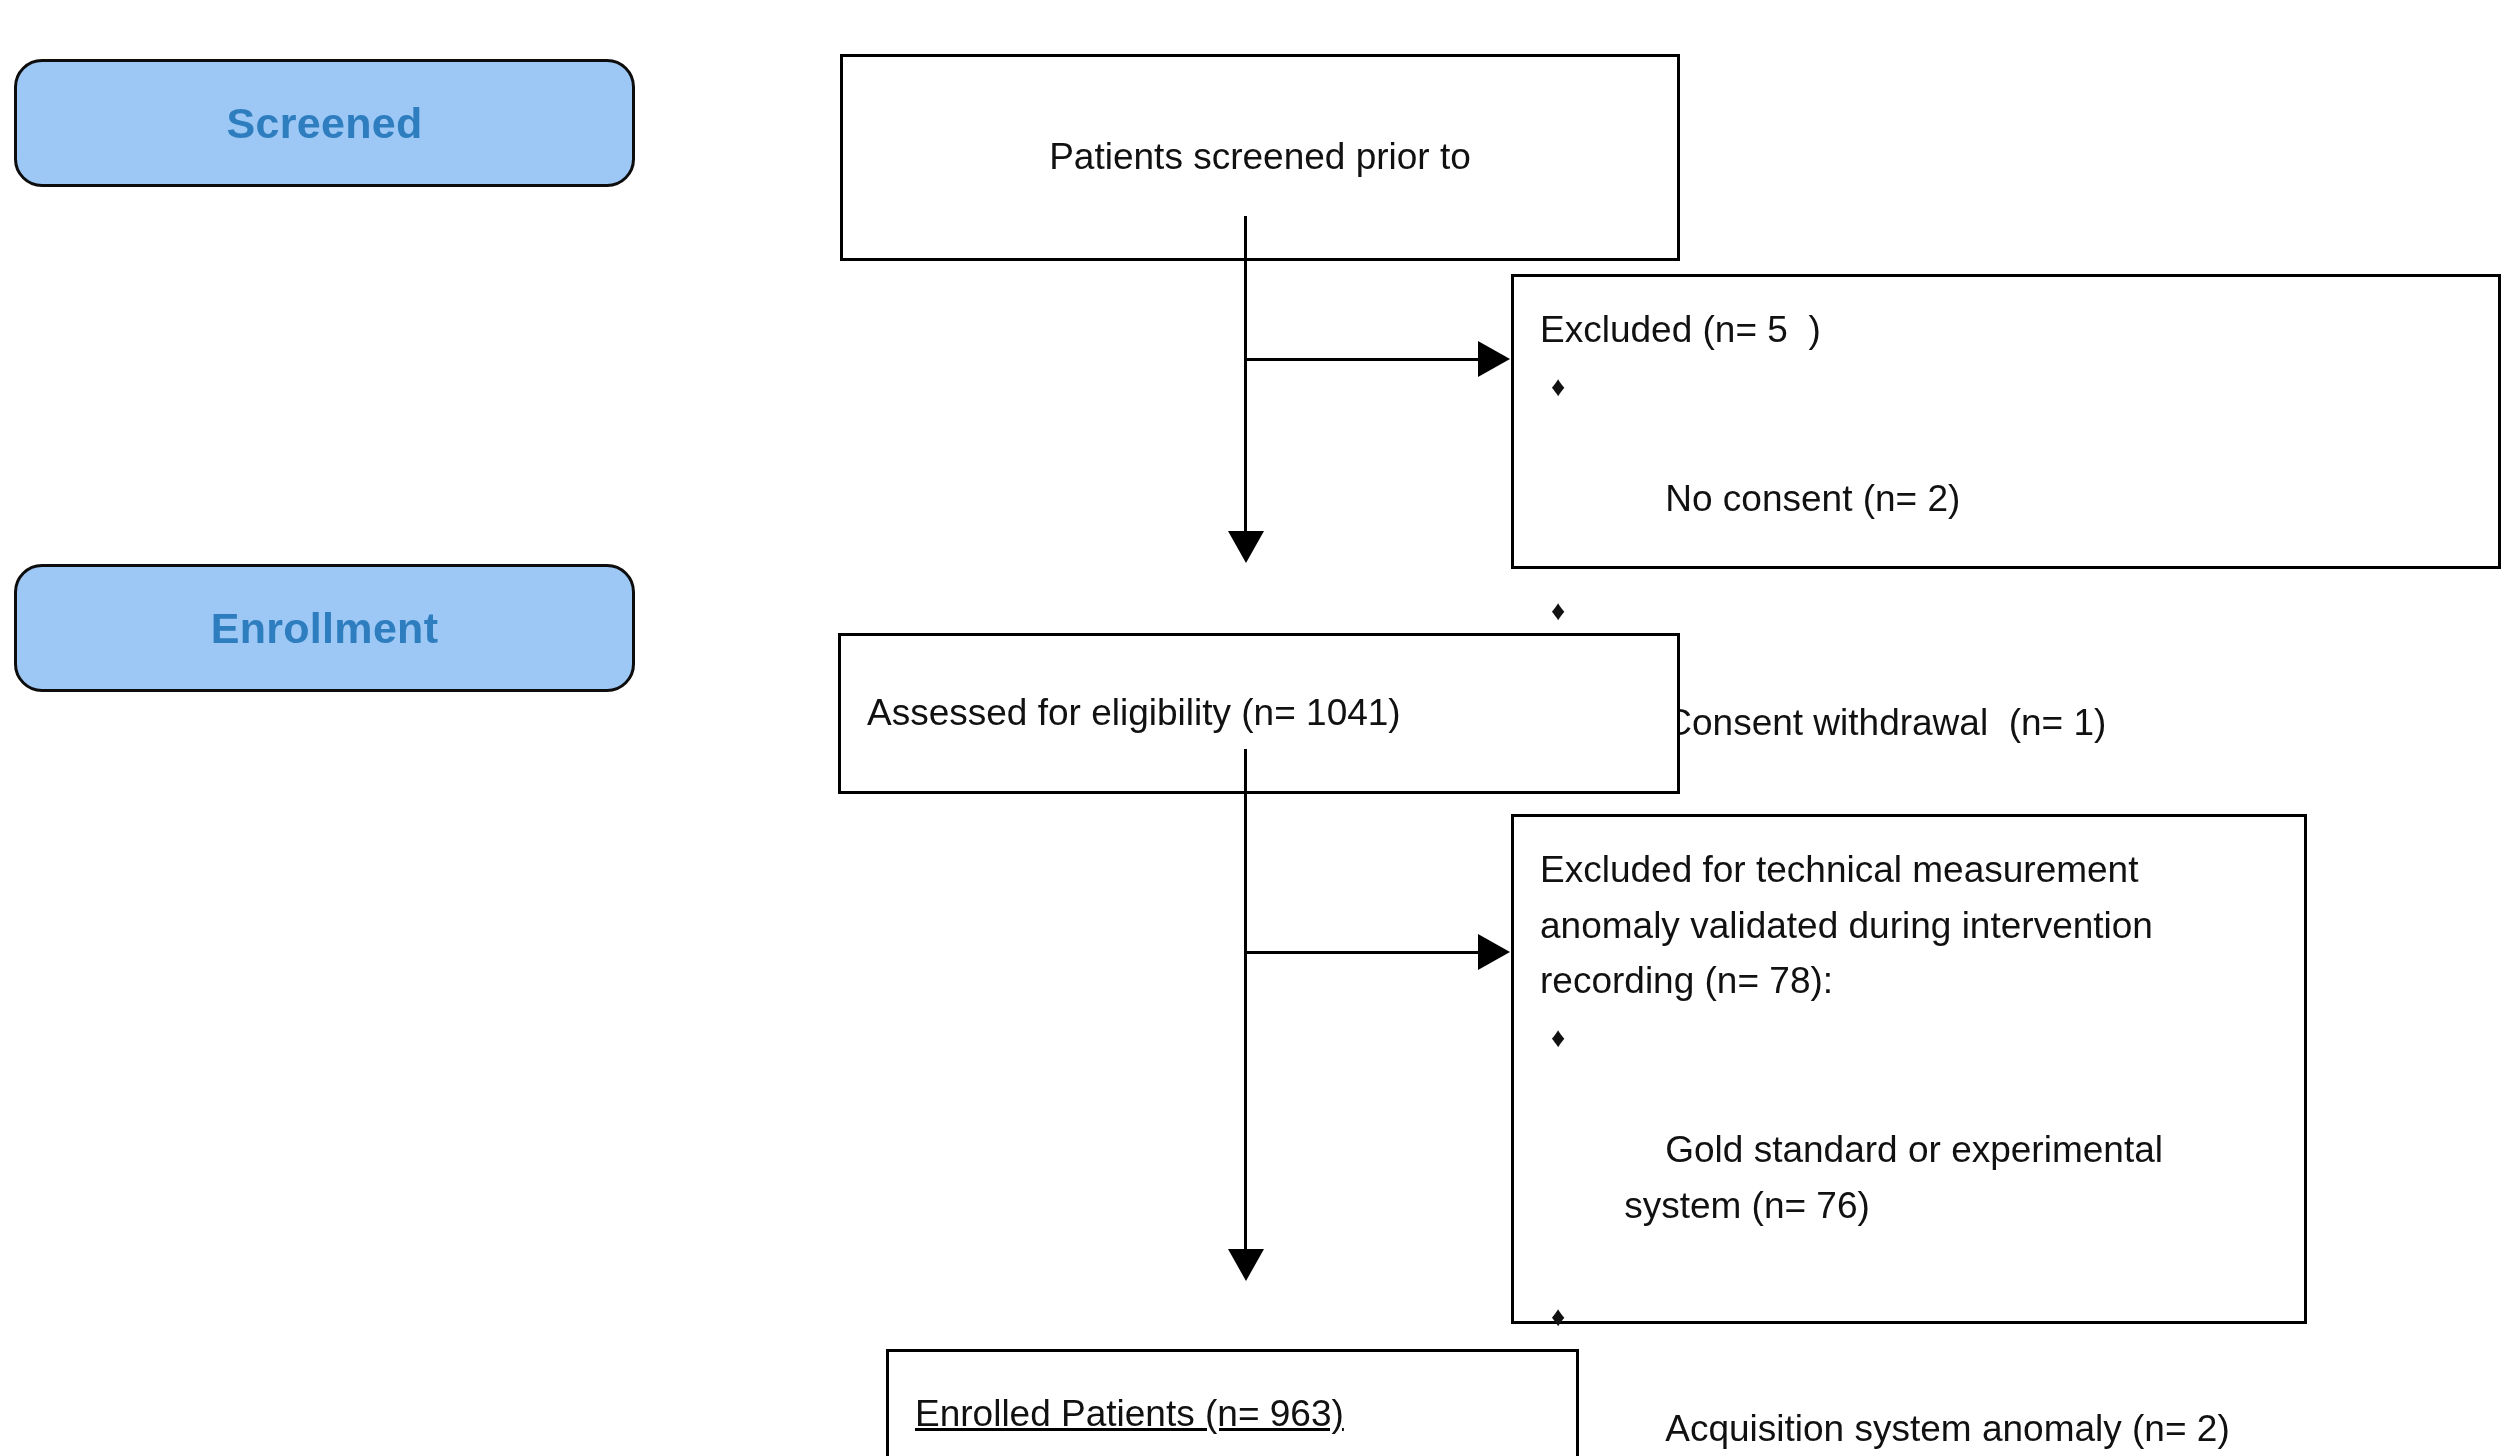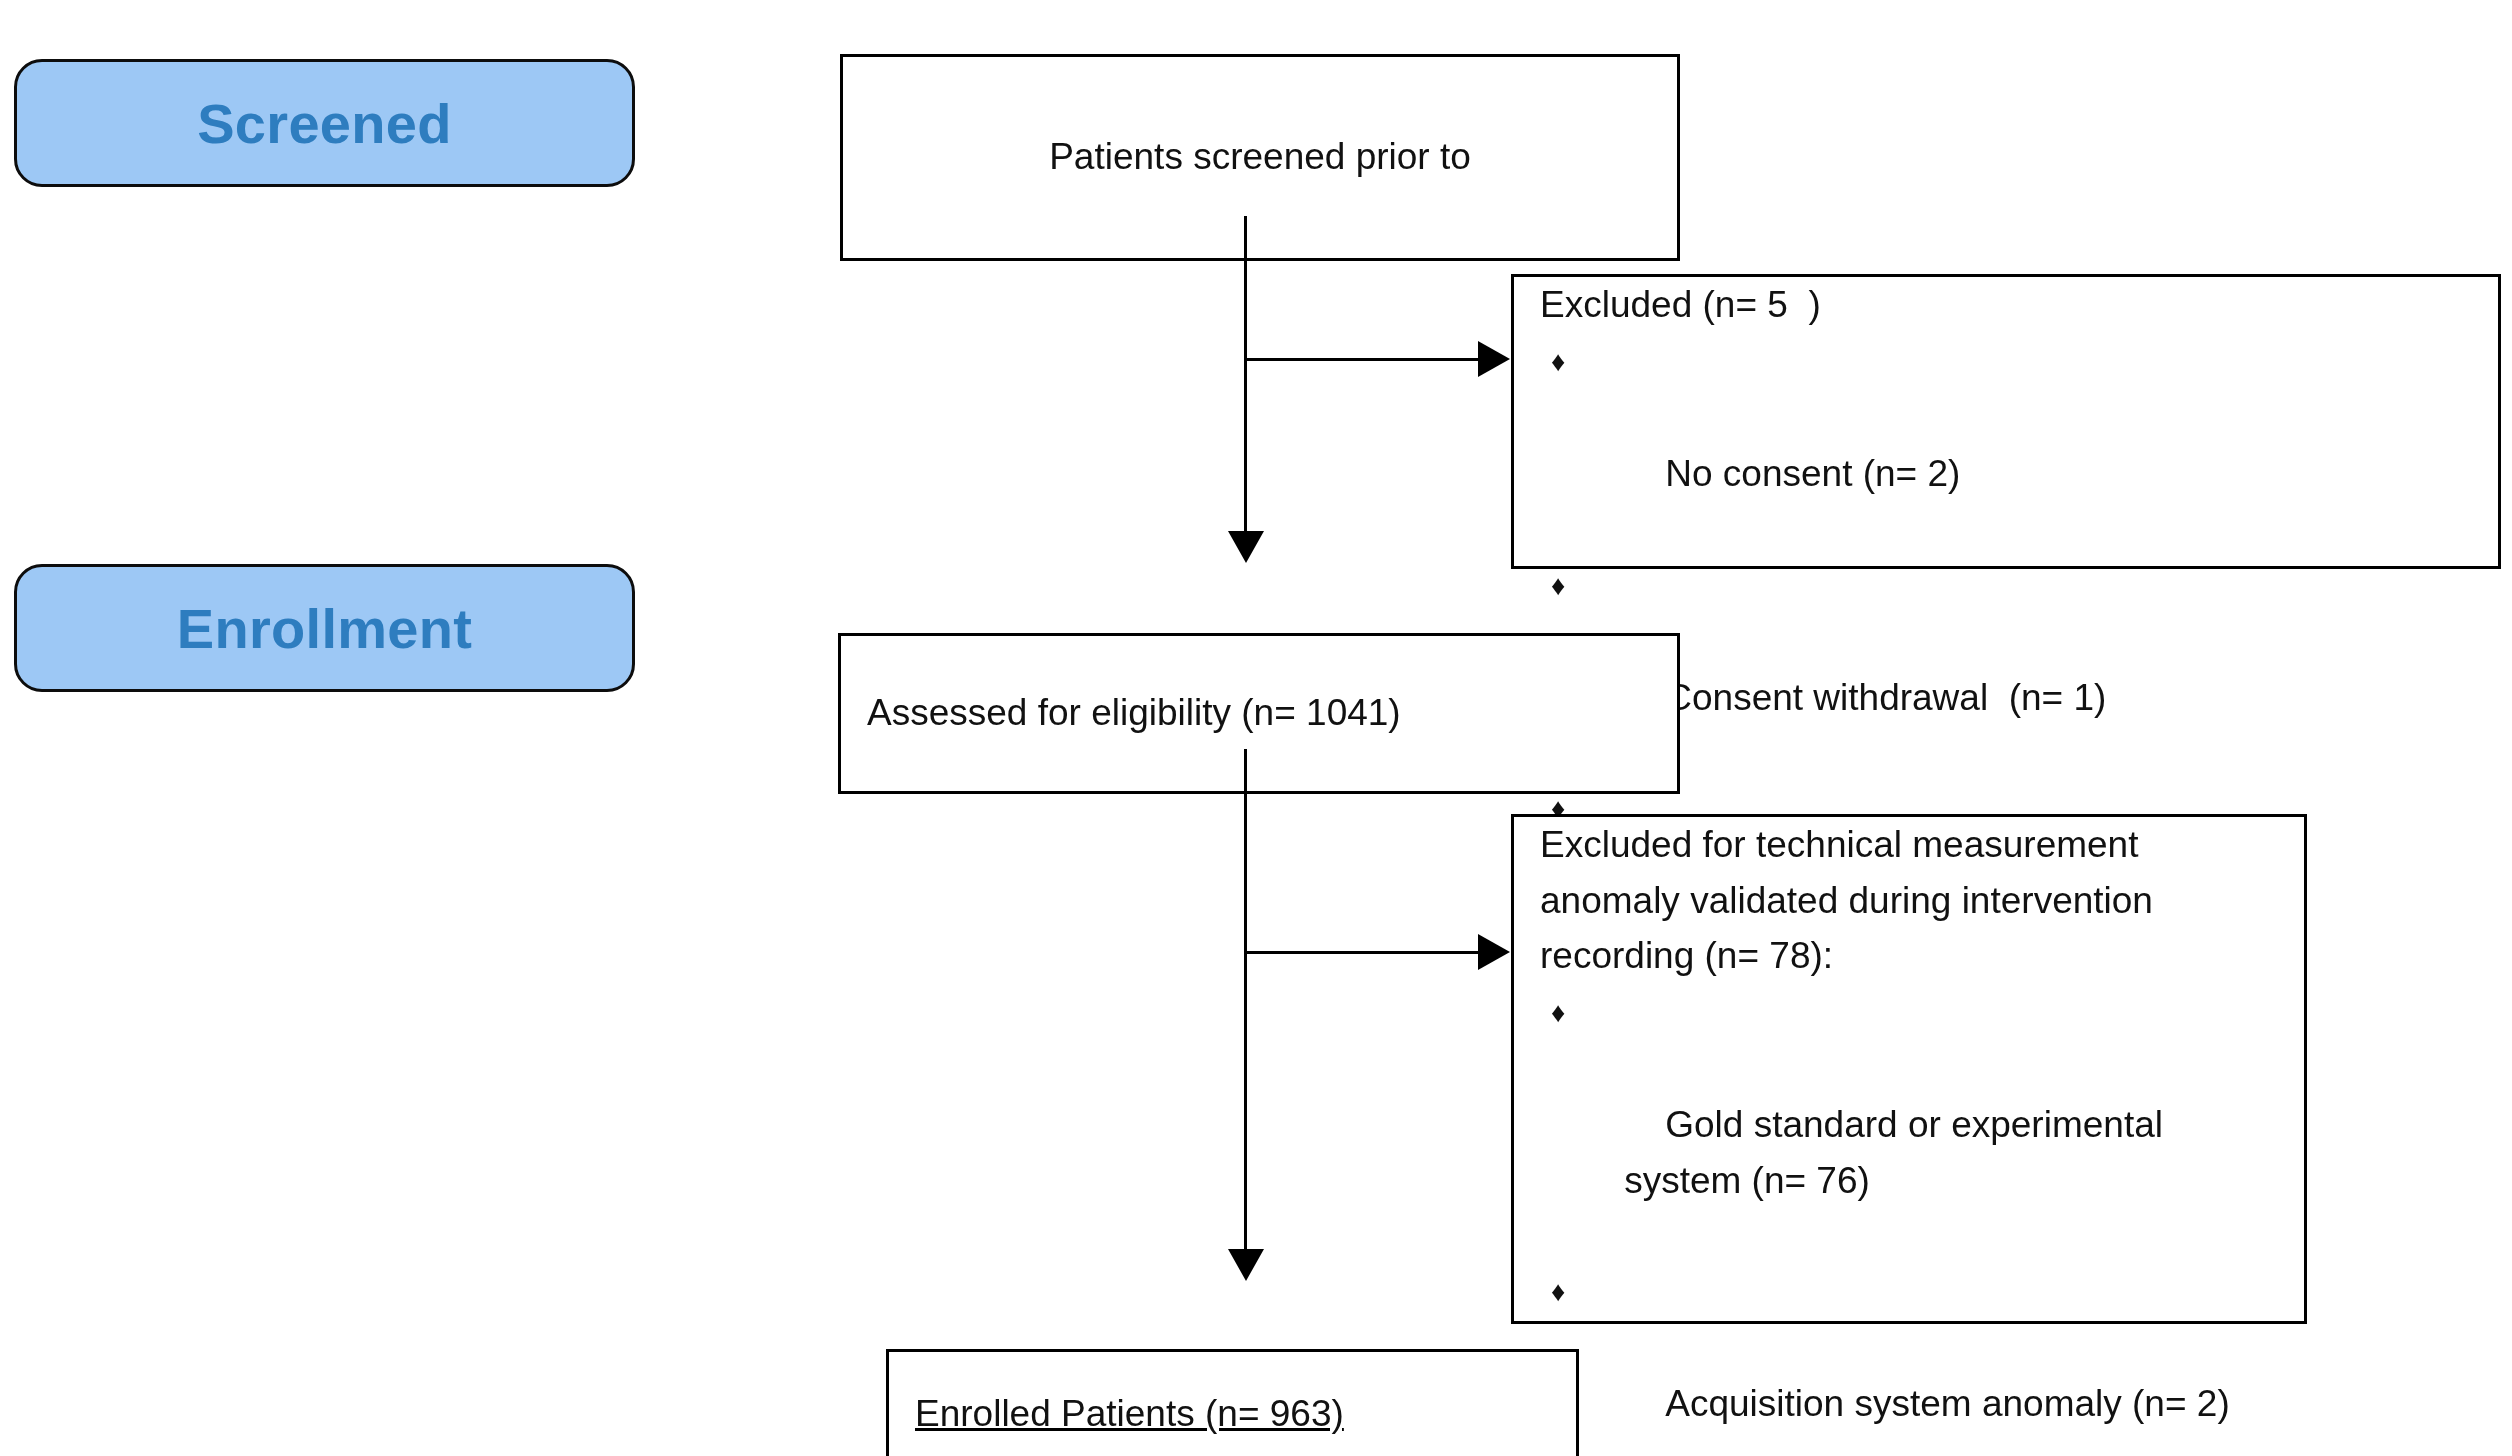--- a/index.html
+++ b/index.html
@@ -23,21 +23,21 @@
     position: absolute;
     box-sizing: border-box;
     background: #9DC8F5;
     border: 3.4px solid #0d0d0d;
     border-radius: 28px;
     display: flex;
     align-items: center;
     justify-content: center;
   }
   .stage-pill .pill-label {
-    font-size: 56px;
+    font-size: 43px;
     font-weight: bold;
     color: #2E7DBF;
     letter-spacing: 0.3px;
     white-space: nowrap;
   }
 
   
   .flow-box {
     position: absolute;
     box-sizing: border-box;
@@ -56,20 +56,21 @@
     font-size: 37px;
     color: #111111;
     line-height: 1.52;
     white-space: pre;
   }
   .flow-box.padded-left {
     padding-left: 26px;
   }
   .flow-box.top-aligned {
     justify-content: flex-start;
+    padding-top: 25px;
   }
 
   
   .excl-title {
     font-size: 37px;
     color: #111111;
     line-height: 1.5;
     white-space: pre-wrap;
     display: block;
   }

